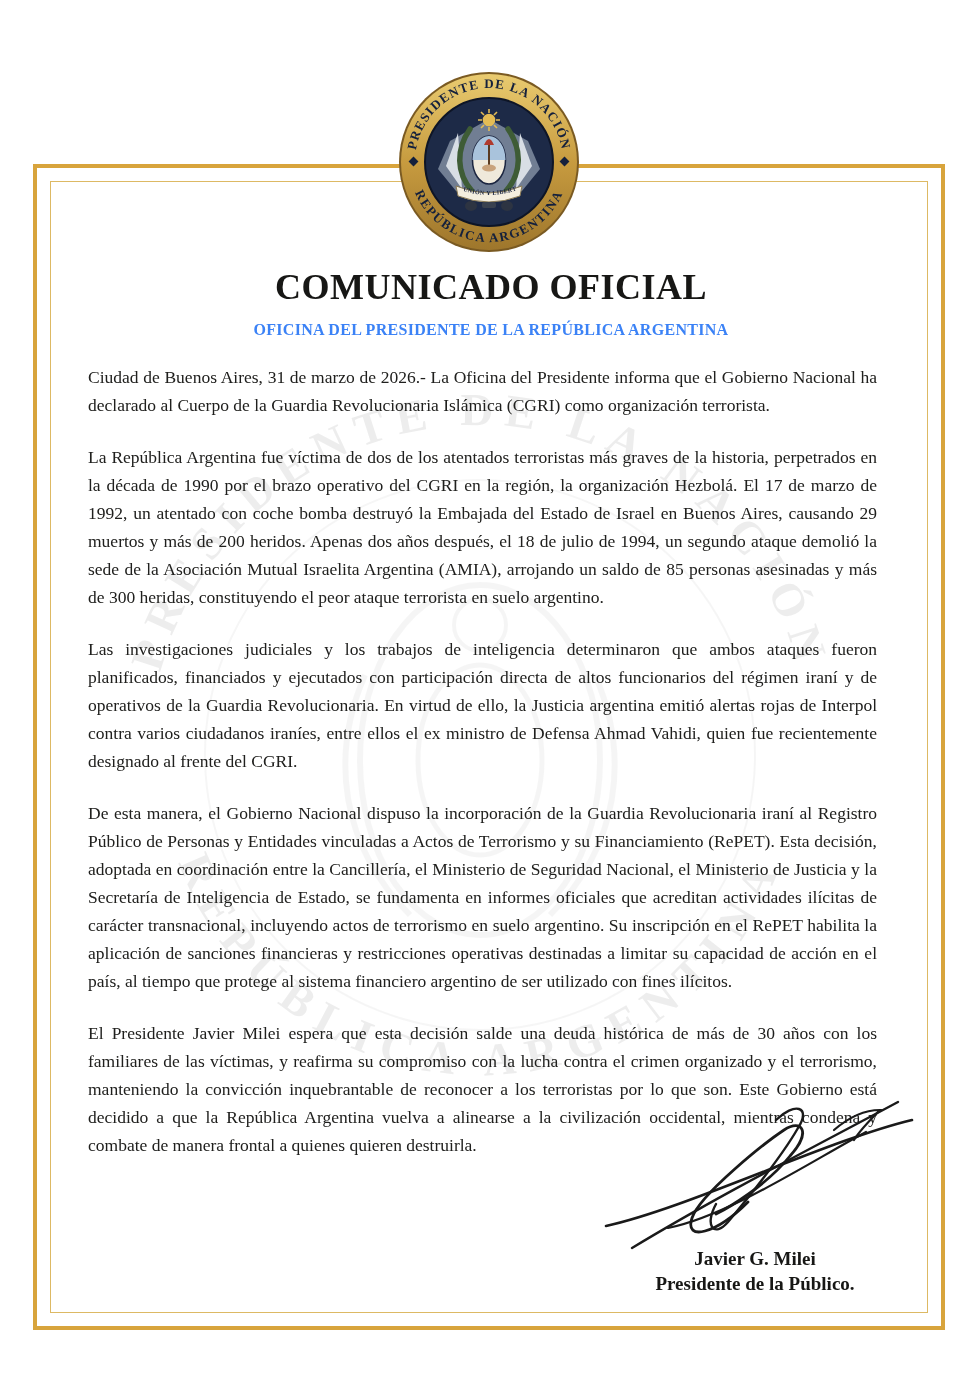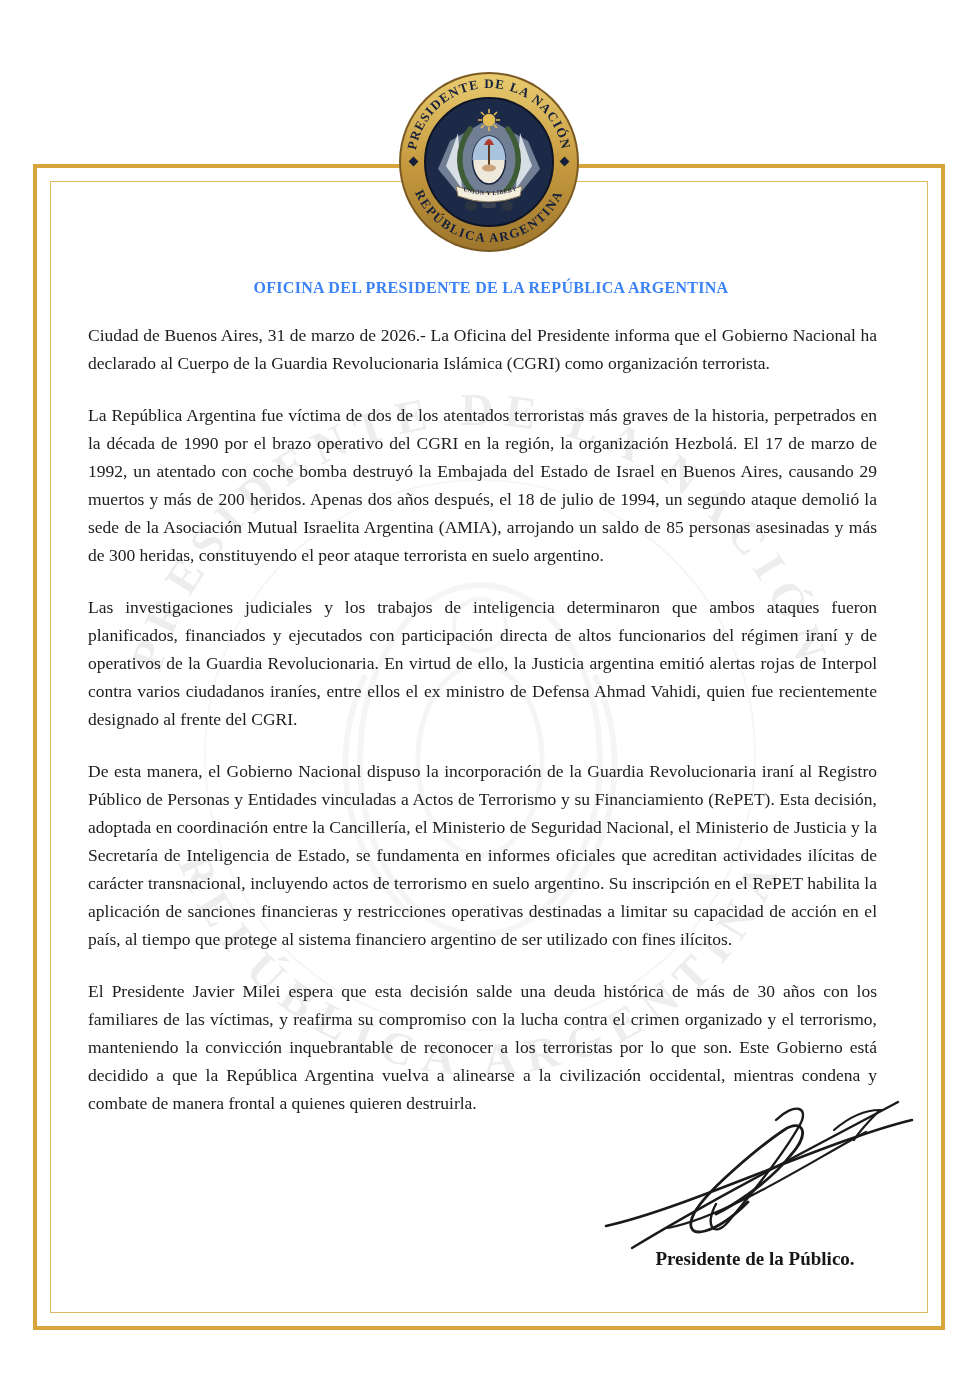--- a/index.html
+++ b/index.html
@@ -148,20 +148,21 @@
 
       <g fill="#2D3442">
         <ellipse cx="73" cy="135" rx="6" ry="5"></ellipse>
         <ellipse cx="109" cy="135" rx="6" ry="5"></ellipse>
         <rect x="84" y="131" width="14" height="6" rx="2" fill="#39414F"></rect>
       </g>
     </g>
   </svg>
 
   <div class="content">
+    <h1 class="doc-title">COMUNICADO OFICIAL</h1>
     <h2 class="doc-subtitle">OFICINA DEL PRESIDENTE DE LA REPÚBLICA ARGENTINA</h2>
     <div class="body-text">
       <p>Ciudad de Buenos Aires, 31 de marzo de 2026.- La Oficina del Presidente informa que el Gobierno Nacional ha declarado al Cuerpo de la Guardia Revolucionaria Islámica (CGRI) como organización terrorista.</p>
       <p>La República Argentina fue víctima de dos de los atentados terroristas más graves de la historia, perpetrados en la década de 1990 por el brazo operativo del CGRI en la región, la organización Hezbolá. El 17 de marzo de 1992, un atentado con coche bomba destruyó la Embajada del Estado de Israel en Buenos Aires, causando 29 muertos y más de 200 heridos. Apenas dos años después, el 18 de julio de 1994, un segundo ataque demolió la sede de la Asociación Mutual Israelita Argentina (AMIA), arrojando un saldo de 85 personas asesinadas y más de 300 heridas, constituyendo el peor ataque terrorista en suelo argentino.</p>
       <p>Las investigaciones judiciales y los trabajos de inteligencia determinaron que ambos ataques fueron planificados, financiados y ejecutados con participación directa de altos funcionarios del régimen iraní y de operativos de la Guardia Revolucionaria. En virtud de ello, la Justicia argentina emitió alertas rojas de Interpol contra varios ciudadanos iraníes, entre ellos el ex ministro de Defensa Ahmad Vahidi, quien fue recientemente designado al frente del CGRI.</p>
       <p>De esta manera, el Gobierno Nacional dispuso la incorporación de la Guardia Revolucionaria iraní al Registro Público de Personas y Entidades vinculadas a Actos de Terrorismo y su Financiamiento (RePET). Esta decisión, adoptada en coordinación entre la Cancillería, el Ministerio de Seguridad Nacional, el Ministerio de Justicia y la Secretaría de Inteligencia de Estado, se fundamenta en informes oficiales que acreditan actividades ilícitas de carácter transnacional, incluyendo actos de terrorismo en suelo argentino. Su inscripción en el RePET habilita la aplicación de sanciones financieras y restricciones operativas destinadas a limitar su capacidad de acción en el país, al tiempo que protege al sistema financiero argentino de ser utilizado con fines ilícitos.</p>
       <p>El Presidente Javier Milei espera que esta decisión salde una deuda histórica de más de 30 años con los familiares de las víctimas, y reafirma su compromiso con la lucha contra el crimen organizado y el terrorismo, manteniendo la convicción inquebrantable de reconocer a los terroristas por lo que son. Este Gobierno está decidido a que la República Argentina vuelva a alinearse a la civilización occidental, mientras condena y combate de manera frontal a quienes quieren destruirla.</p>
     </div>
   </div>
 
@@ -170,16 +171,17 @@
       <path stroke-width="2.6" d="M8,130 C90,112 230,44 314,24"></path>
       <path stroke-width="2.4" d="M34,152 C120,100 214,52 300,6"></path>
       <path stroke-width="2.8" d="M150,106 C118,138 86,146 94,122 C102,98 168,46 186,34 C204,22 214,36 192,60 C168,90 130,112 118,118"></path>
       <path stroke-width="2.4" d="M178,24 C196,6 214,10 200,32 C184,60 150,102 130,126 C116,142 106,130 118,108"></path>
       <path stroke-width="2.2" d="M70,132 C130,120 212,66 268,36"></path>
       <path stroke-width="2.2" d="M236,34 C250,22 266,14 282,14 C272,24 262,34 256,44"></path>
     </g>
   </svg>
 
   <div class="sig-block">
+    <div>Javier G. Milei</div>
     <div>Presidente de la Público.</div>
   </div>
 
 </div>
 
 </body></html>

